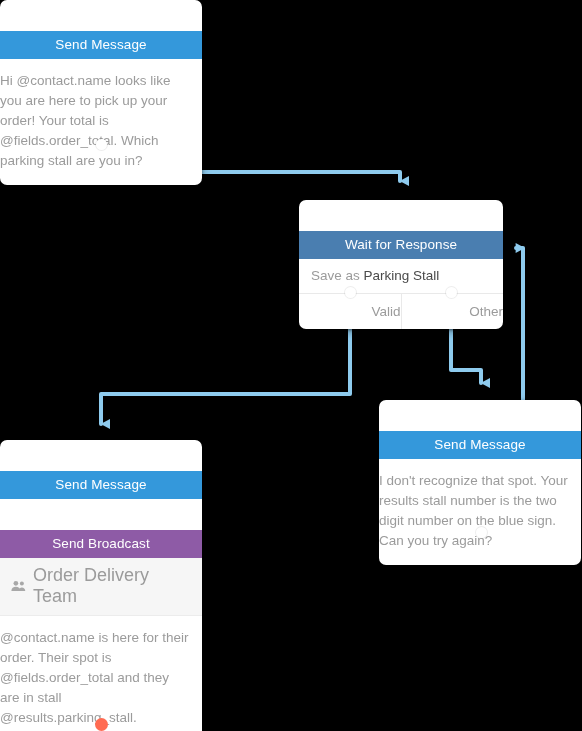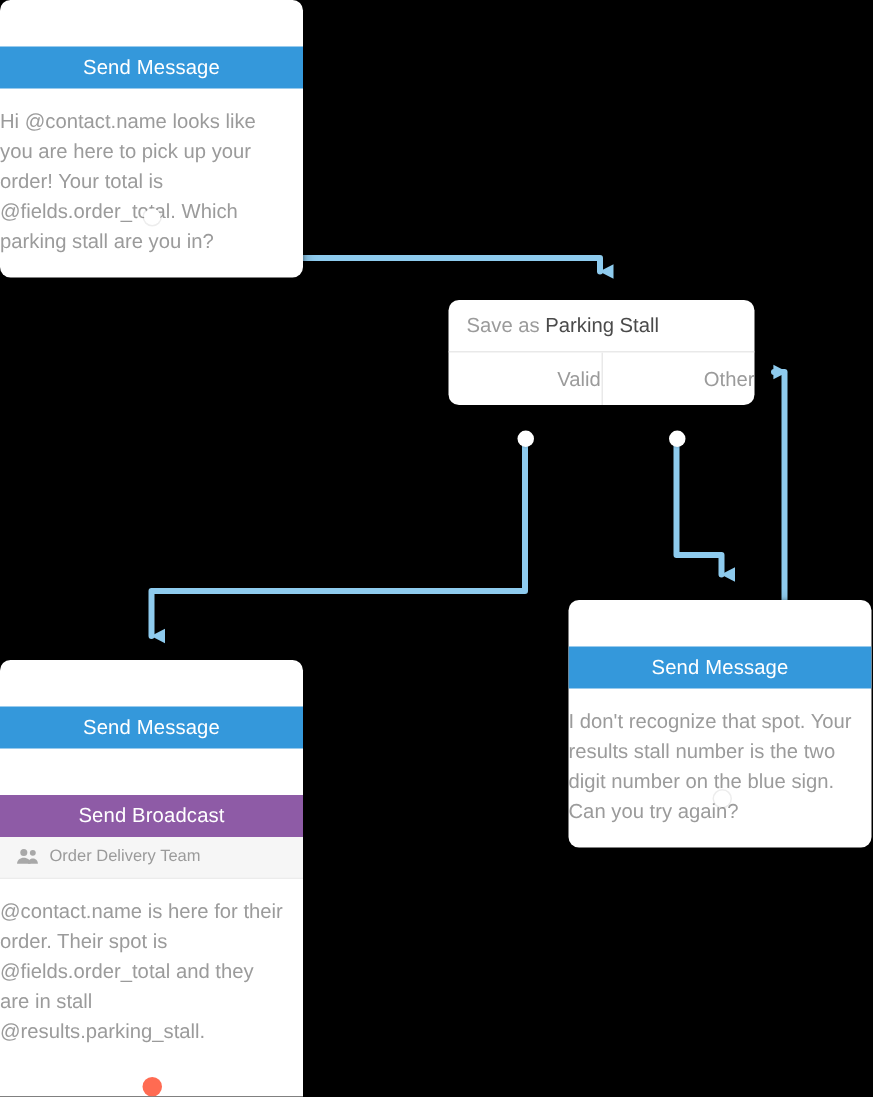--- a/index.html
+++ b/index.html
@@ -90,21 +90,21 @@
   }
   .exit-cell + .exit-cell {
     border-left: 1px solid #e9e9e9;
   }
 
   .row-group {
     display: flex;
     align-items: center;
     gap: 7px;
     padding: 7px 24px 8px 11px;
-    font-size: 11px;
+    font-size: 18px;
     color: #9b9b9b;
   }
   .row-group.shaded { background: #f6f6f6; }
 
   .divider-top { border-top: 1px solid #ececec; }
 
   .grp-icon {
     flex: 0 0 auto;
     width: 15px;
     height: 12px;
@@ -169,20 +169,21 @@
     </g>
   </svg>
 
   <div class="node" id="node-greeting">
     <div class="node-head head-blue">Send Message</div>
     <div class="node-body">Hi @contact.name looks like you are here to pick up your order! Your total is @fields.order_total. Which parking stall are you in?</div>
   </div>
   <div class="port" style="left:101px; top:144px;"></div>
 
   <div class="node" id="node-wait">
+    <div class="node-head head-steel">Wait for Response</div>
     <div class="row-saveas">
       <span>Save as</span>
       <b>Parking Stall</b>
     </div>
     <div class="row-exits">
       <div class="exit-cell">Valid</div>
       <div class="exit-cell">Other</div>
     </div>
   </div>
   <div class="port" style="left:350px; top:292px;"></div>

